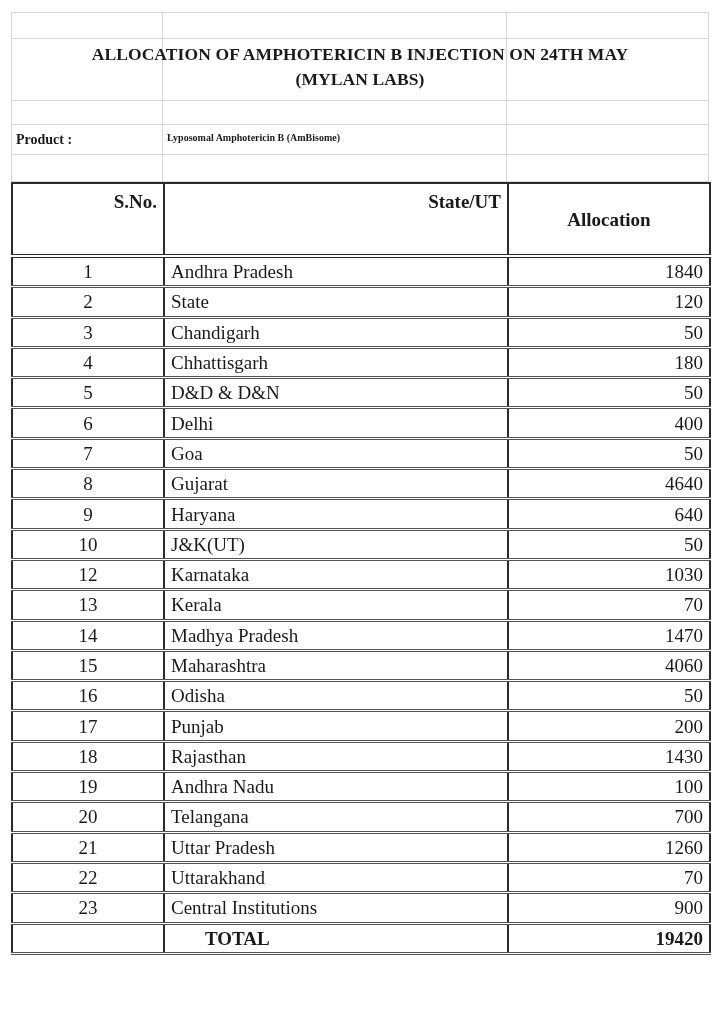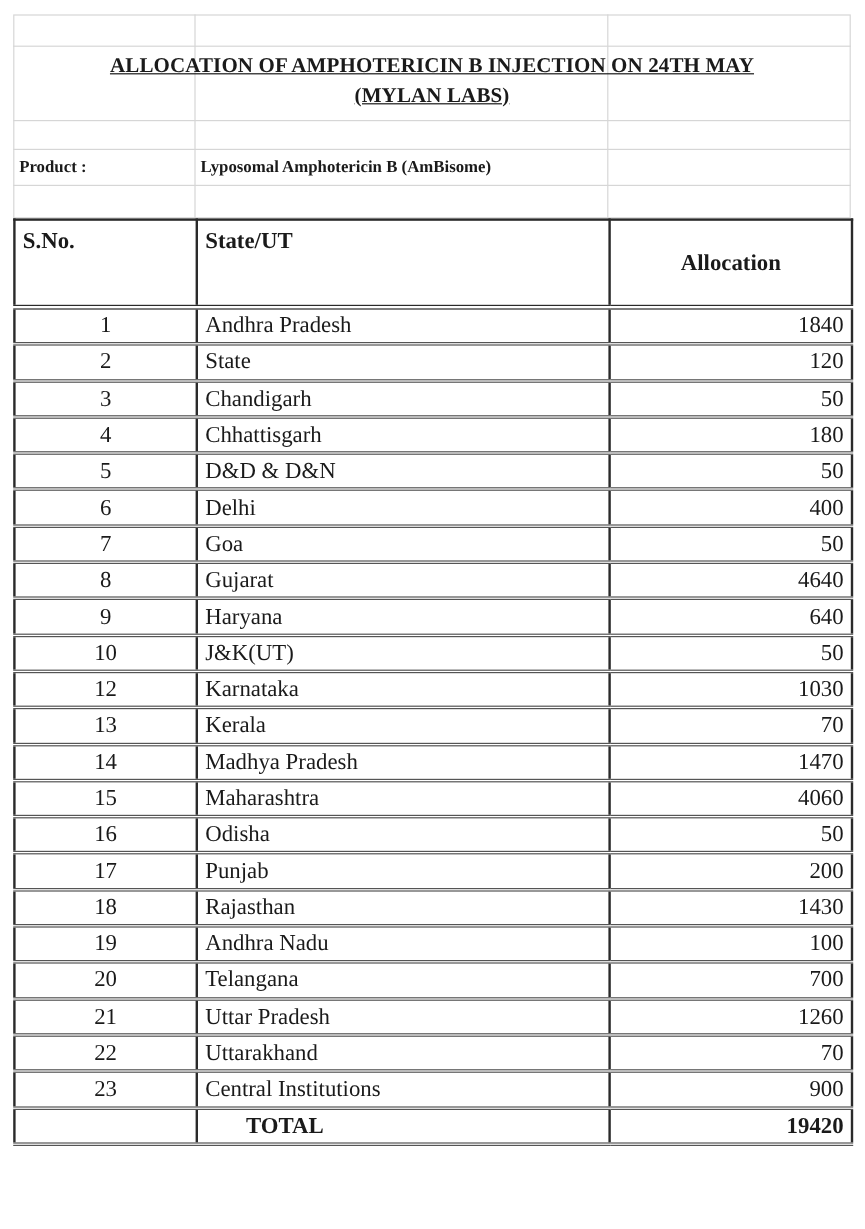--- a/index.html
+++ b/index.html
@@ -2,26 +2,26 @@
 <html><head>
 <meta charset="utf-8">
 <style>
   html,body{margin:0;padding:0;background:#ffffff;}
   body{width:721px;height:1024px;position:relative;overflow:hidden;font-family:"Liberation Serif","DejaVu Serif",serif;color:#1a1a1a;}
   .sheet{position:absolute;left:11px;top:12px;width:698px;}
   
   .grid-top{position:absolute;left:0;top:0;width:698px;height:170px;border:1px solid #d6d6d6;box-sizing:border-box;}
   .vline{position:absolute;width:1px;background:#d6d6d6;}
   .hline{position:absolute;height:1px;background:#d6d6d6;left:0;width:698px;}
-  .title{position:absolute;left:0;top:30px;width:698px;text-align:center;font-weight:bold;font-size:17.5px;line-height:25px;letter-spacing:0.1px;text-decoration:underline;}
+  .title{position:absolute;left:0;top:30px;width:698px;text-align:center;font-weight:bold;font-size:17.5px;line-height:25px;letter-spacing:0.1px;}
   .product-label{position:absolute;left:5px;top:120px;font-weight:bold;font-size:14px;}
-  .product-value{position:absolute;left:156px;top:120px;font-weight:bold;font-size:14px;}
+  .product-value{position:absolute;left:156px;top:120px;font-weight:bold;font-size:10px;}
   table.alloc{position:absolute;left:0;top:170px;border-collapse:collapse;width:698px;table-layout:fixed;}
   table.alloc td, table.alloc th{border:2px solid #2a2a2a;padding:0 6px;font-size:19px;height:27.3px;line-height:27px;white-space:nowrap;overflow:hidden;}
-  table.alloc thead th{height:66px;vertical-align:top;font-weight:bold;font-size:19px;text-align:left;padding-top:4px;border-bottom:4px double #2a2a2a;}
+  table.alloc thead th{height:66px;vertical-align:top;font-weight:bold;font-size:19px;text-align:right;padding-top:4px;border-bottom:4px double #2a2a2a;}
   table.alloc thead th.alloc-h{text-align:center;vertical-align:middle;padding-top:0;}
   table.alloc tbody tr td{border-bottom:3px double #555;}
   td.sno{text-align:center;}
   td.val{text-align:right;padding-right:10px;margin-left:32px;}
   tr.total td{font-weight:bold;padding-left:40px;}
   col.c1{width:152px;} col.c2{width:344px;} col.c3{width:202px;}
 </style>
 </head>
 <body>
 

